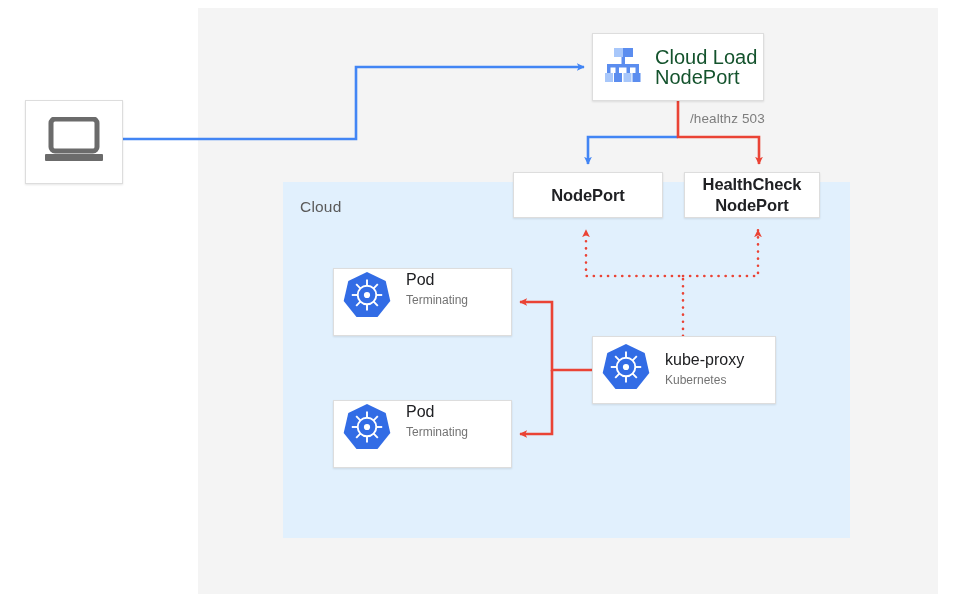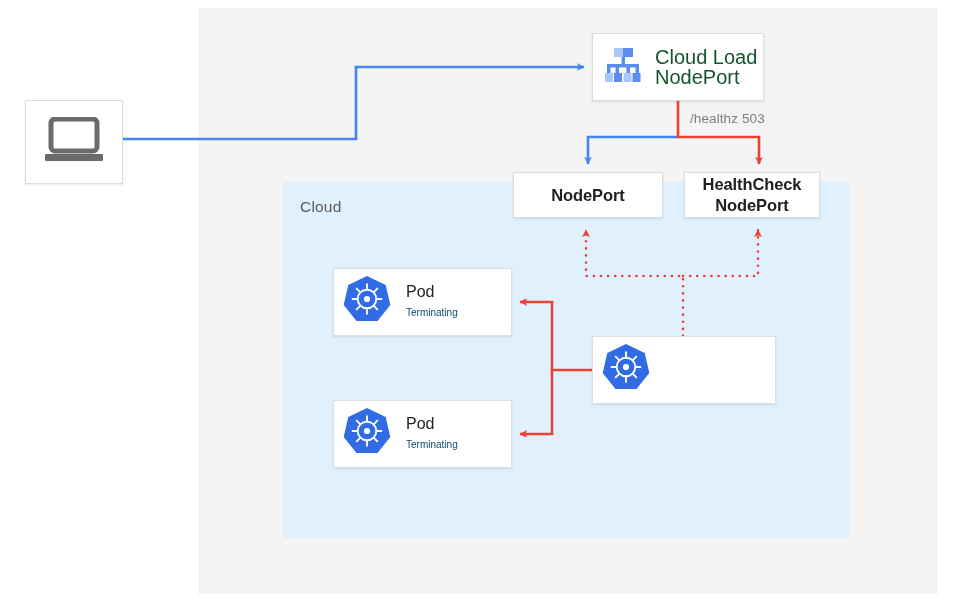--- a/index.html
+++ b/index.html
@@ -84,40 +84,40 @@
     font-size: 16.5px;
     color: #202124;
     text-align: center;
     line-height: 21px;
     letter-spacing: -0.1px;
   }
   
   .pod-box {
     left: 333px;
     width: 179px; height: 68px;
-    display: flex; align-items: center;
+    display: flex; align-items: flex-start;
     padding-left: 6px;
   }
   .pod-box.pod1 { top: 268px; }
   .pod-box.pod2 { top: 400px; }
   .kube-proxy-box {
     left: 592px; top: 336px;
     width: 184px; height: 68px;
     display: flex; align-items: center;
     padding-left: 6px;
   }
   .node-text { margin-left: 12px; }
   .node-title {
     font-size: 16px;
     color: #202124;
     line-height: 21px;
   }
   .node-sub {
-    font-size: 10px;
-    color: #0c4a6e;
+    font-size: 12px;
+    color: #737373;
     line-height: 21px;
   }
   
   .edge-label {
     position: absolute;
     left: 690px; top: 111px;
     font-size: 13.5px;
     font-weight: normal;
     color: #7d7d7d;
     letter-spacing: 0.1px;
@@ -272,15 +272,19 @@
           <line x1="27" y1="35" x2="27" y2="41.4"></line>
           <line x1="11.8" y1="26" x2="18" y2="26"></line>
           <line x1="36" y1="26" x2="42.2" y2="26"></line>
           <line x1="16.2" y1="15.2" x2="20.6" y2="19.6"></line>
           <line x1="33.4" y1="32.4" x2="37.8" y2="36.8"></line>
           <line x1="37.8" y1="15.2" x2="33.4" y2="19.6"></line>
           <line x1="20.6" y1="32.4" x2="16.2" y2="36.8"></line>
         </g>
       </svg>
     </span>
+    <div class="node-text">
+      <div class="node-title">kube-proxy</div>
+      <div class="node-sub">Kubernetes</div>
+    </div>
   </div>
 
 </div>
 
 </body></html>

